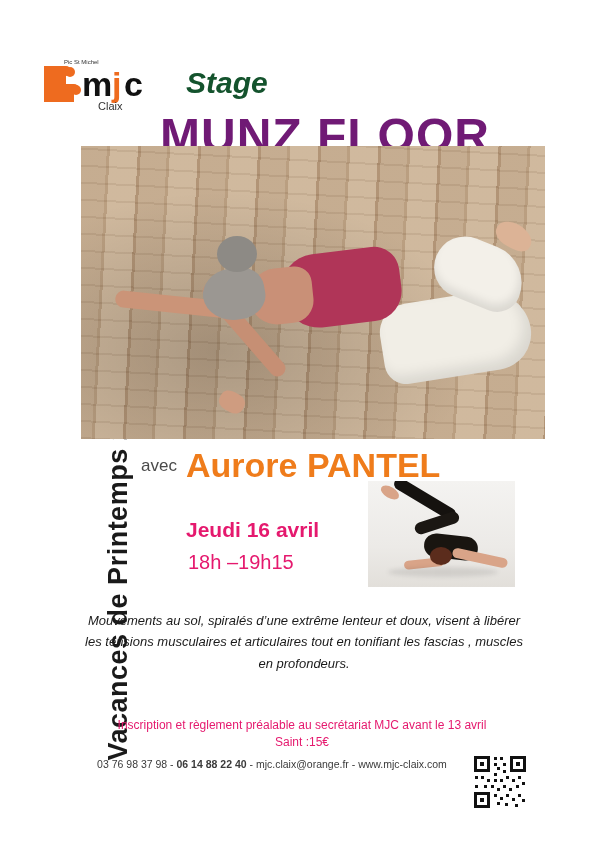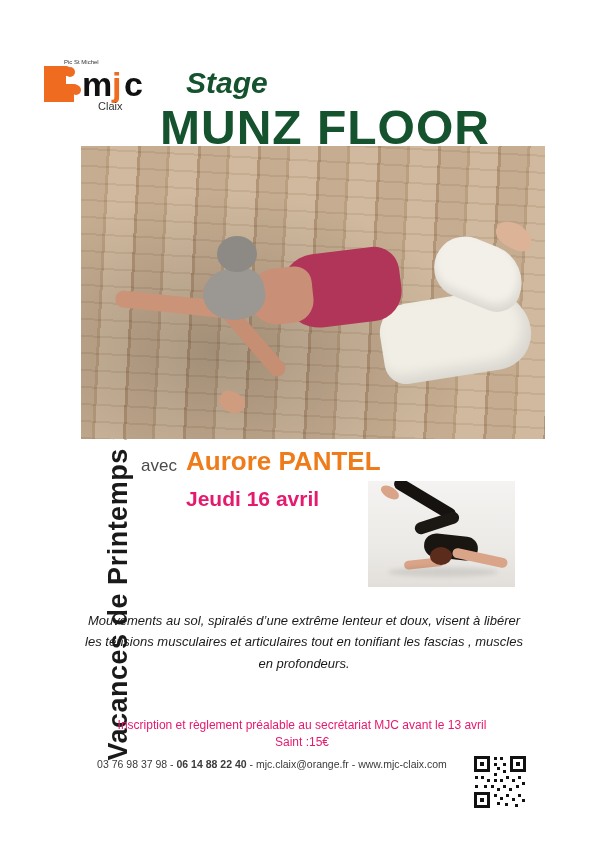--- a/index.html
+++ b/index.html
@@ -57,24 +57,24 @@
     top: 66px;
     font-size: 30px;
     font-weight: bold;
     color: #14532d;
     font-family: "Liberation Sans", sans-serif;
     font-style: italic;
   }
   .main-title {
     position: absolute;
     left: 160px;
-    top: 100px;
+    top: 108px;
     font-size: 48px;
     font-weight: bold;
-    color: #14532d;
+    color: #701a75;
     letter-spacing: 1px;
     font-family: "Liberation Sans", sans-serif;
   }
 
   
   .photo-main {
     position: absolute;
     left: 81px;
     top: 146px;
     width: 464px;
@@ -199,31 +199,31 @@
     top: 456px;
     font-size: 17px;
     color: #4a4a4a;
     font-family: "Liberation Sans", sans-serif;
     text-align: center;
   }
   .presenter {
     position: absolute;
     left: 186px;
     top: 446px;
-    font-size: 26px;
+    font-size: 34px;
     font-weight: bold;
     color: #ef7c1b;
     font-family: "Liberation Sans", sans-serif;
   }
 
   
   .date-line {
     position: absolute;
     left: 186px;
-    top: 487px;
+    top: 518px;
     font-size: 21px;
     font-weight: bold;
     color: #e5196e;
     font-family: "Liberation Sans", sans-serif;
   }
   .time-line {
     position: absolute;
     left: 188px;
     top: 551px;
     font-size: 20px;
@@ -398,20 +398,21 @@
     <div class="fig-arm2"></div>
     <div class="fig-hand"></div>
     <div class="fig-head"></div>
     <div class="fig-hair"></div>
   </div>
 
   <div class="with-word">avec</div>
   <div class="presenter">Aurore PANTEL</div>
 
   <div class="date-line">Jeudi 16 avril</div>
+  <div class="time-line">18h –19h15</div>
 
   <div class="photo-sec">
     <div class="wall"></div>
     <div class="ps-leg"></div>
     <div class="ps-foot"></div>
     <div class="ps-leg2"></div>
     <div class="ps-body"></div>
     <div class="ps-arm"></div>
     <div class="ps-arm2"></div>
     <div class="ps-head"></div>

